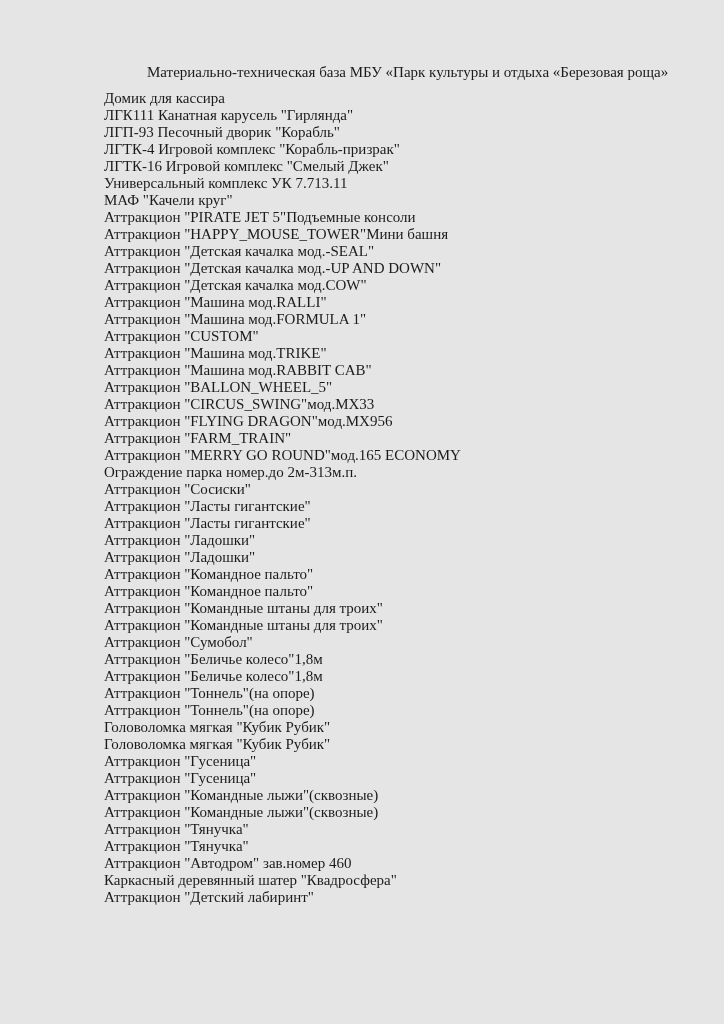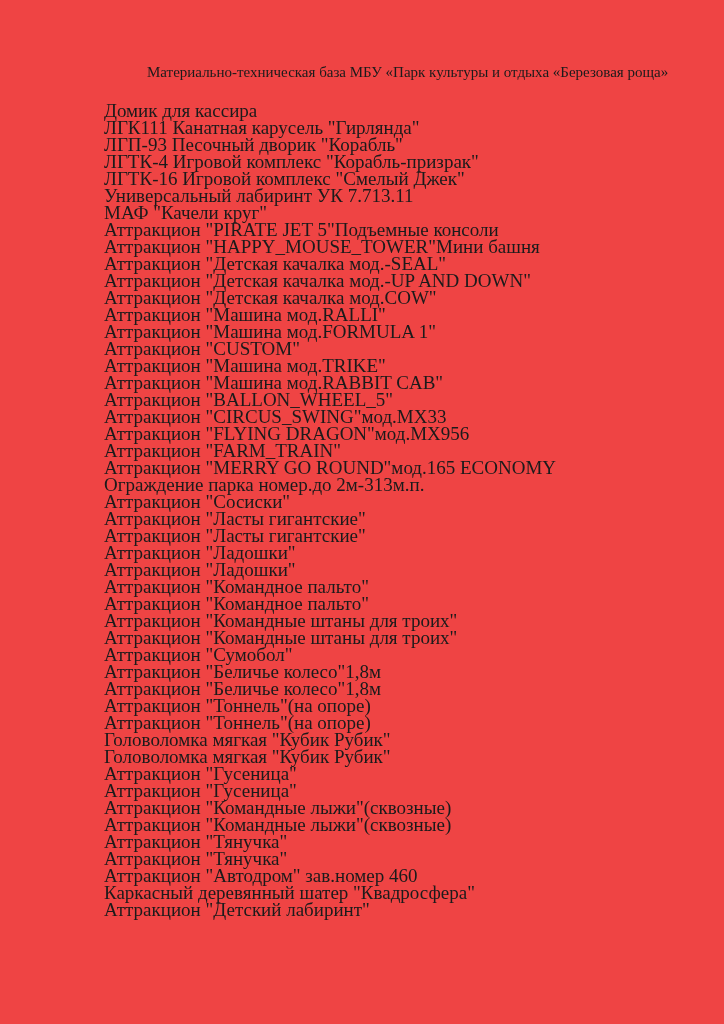--- a/index.html
+++ b/index.html
@@ -11,55 +11,55 @@
     height: 1024px;
     background: #ffffff;
     font-family: "Liberation Serif", serif;
     color: #1b1b1b;
     -webkit-font-smoothing: antialiased;
   }
   .page {
     position: relative;
     width: 724px;
     height: 1024px;
-    background: #ef4444;
+    background: #e5e5e5;
     overflow: hidden;
   }
   .doc-title {
     position: absolute;
     left: 147px;
     top: 64px;
     font-size: 15px;
     line-height: 17px;
     white-space: nowrap;
   }
   .doc-list {
     position: absolute;
     left: 104px;
-    top: 102px;
-    font-size: 19px;
+    top: 90px;
+    font-size: 15px;
   }
   .list-item {
     line-height: 17px;
     height: 17px;
     white-space: nowrap;
   }
 </style>
 </head>
 <body>
 
 <div class="page">
   <div class="doc-title">Материально-техническая база МБУ «Парк культуры и отдыха «Березовая роща»</div>
   <div class="doc-list">
       <div class="list-item">Домик для кассира</div>
       <div class="list-item">ЛГК111 Канатная карусель "Гирлянда"</div>
       <div class="list-item">ЛГП-93 Песочный дворик "Корабль"</div>
       <div class="list-item">ЛГТК-4 Игровой комплекс "Корабль-призрак"</div>
       <div class="list-item">ЛГТК-16 Игровой комплекс "Смелый Джек"</div>
-      <div class="list-item">Универсальный лабиринт УК 7.713.11</div>
+      <div class="list-item">Универсальный комплекс УК 7.713.11</div>
       <div class="list-item">МАФ "Качели круг"</div>
       <div class="list-item">Аттракцион "PIRATE JET 5"Подъемные консоли</div>
       <div class="list-item">Аттракцион "HAPPY_MOUSE_TOWER"Мини башня</div>
       <div class="list-item">Аттракцион "Детская качалка мод.-SEAL"</div>
       <div class="list-item">Аттракцион "Детская качалка мод.-UP AND DOWN"</div>
       <div class="list-item">Аттракцион "Детская качалка мод.COW"</div>
       <div class="list-item">Аттракцион "Машина мод.RALLI"</div>
       <div class="list-item">Аттракцион "Машина мод.FORMULA 1"</div>
       <div class="list-item">Аттракцион "CUSTOM"</div>
       <div class="list-item">Аттракцион "Машина мод.TRIKE"</div>

